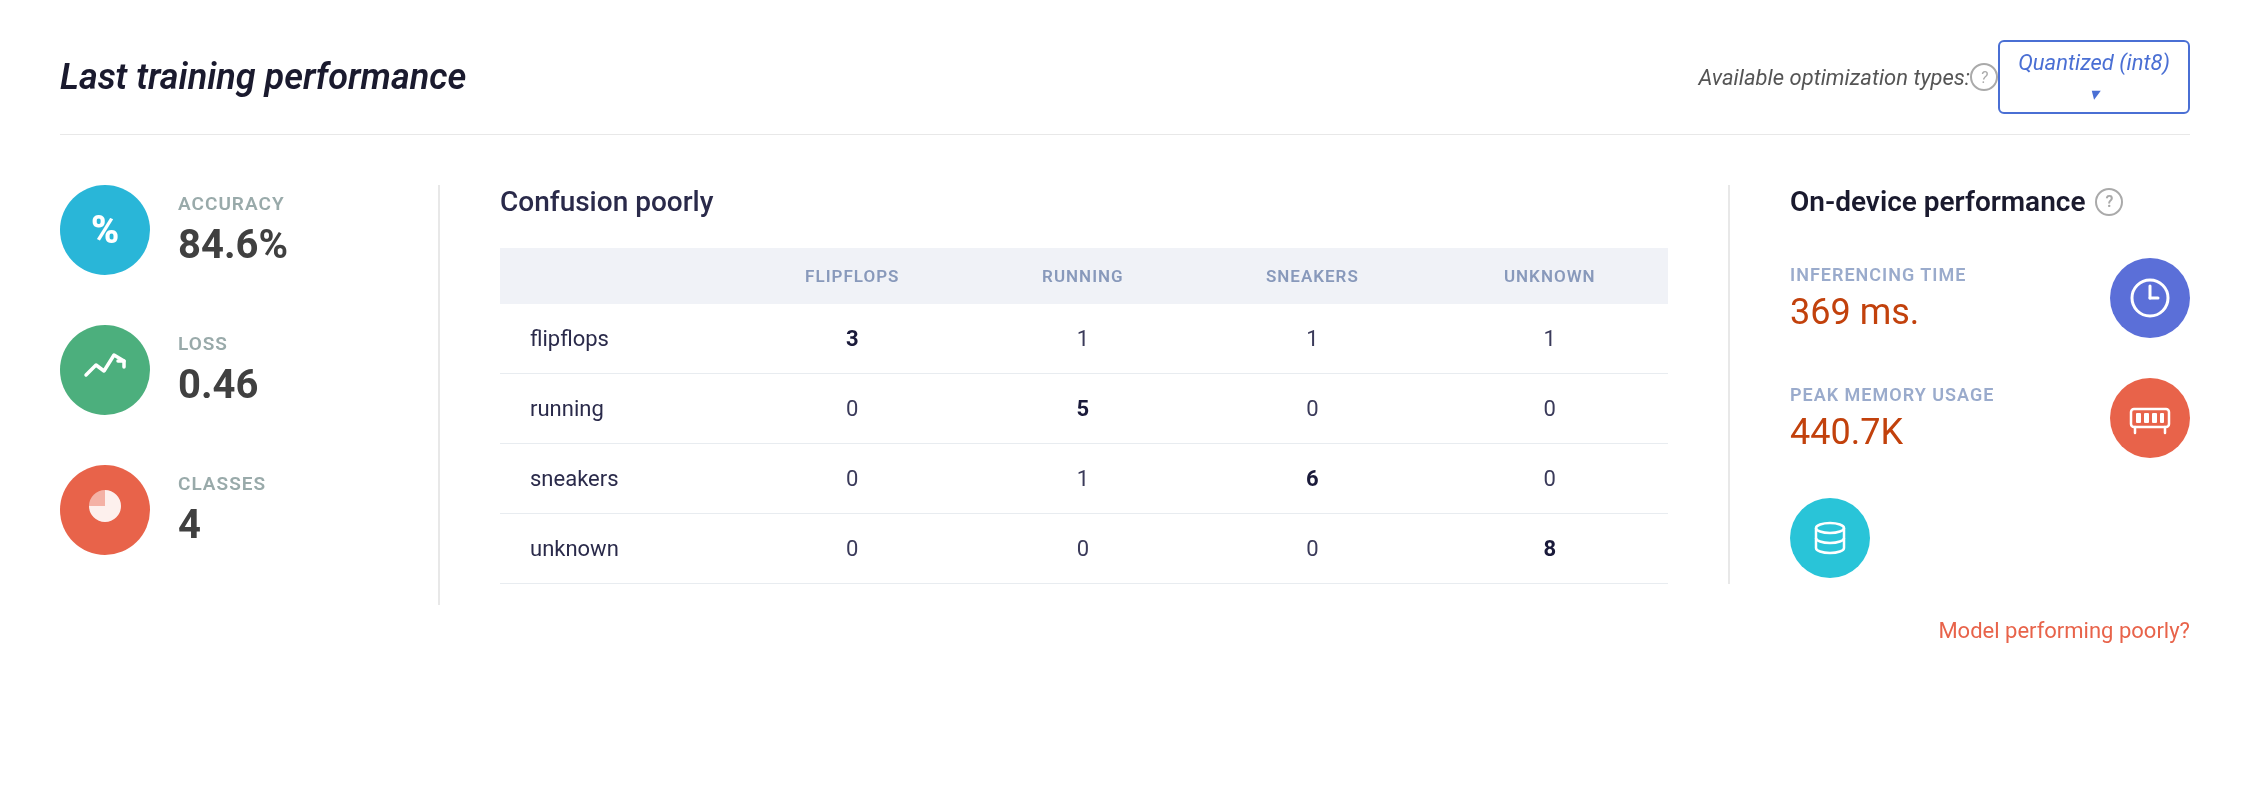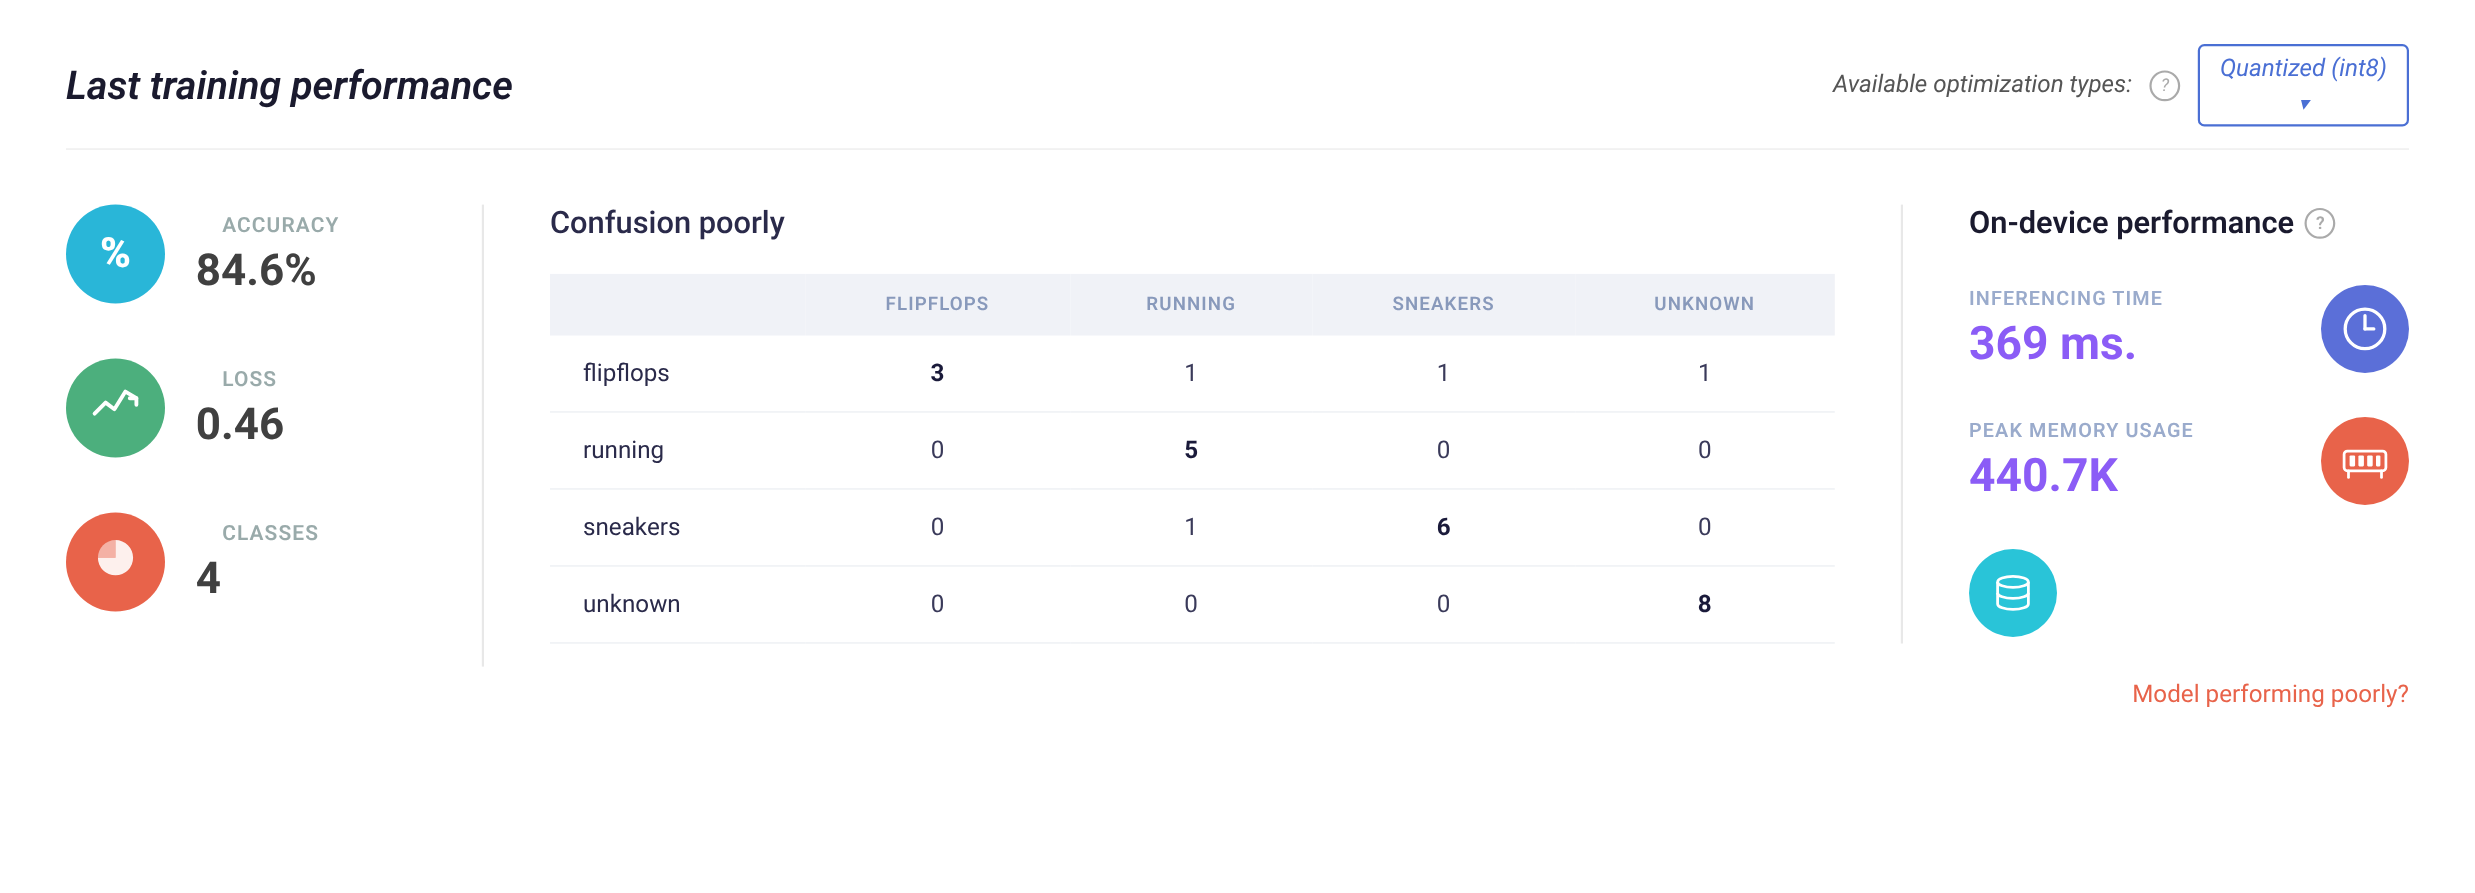--- a/index.html
+++ b/index.html
@@ -29,21 +29,20 @@
 
     .header-title {
       font-size: 36px;
       font-weight: 600;
       color: #1a1a2e;
     }
 
     .header-right {
       display: flex;
       align-items: center;
-      gap: 16px;
     }
 
     .optimization-label {
       font-size: 22px;
       color: #555;
     }
 
     .help-icon {
       display: inline-flex;
       align-items: center;
@@ -119,21 +118,20 @@
       flex-direction: column;
     }
 
     .stat-label {
       font-size: 19px;
       font-weight: 600;
       color: #9aa;
       letter-spacing: 1px;
       text-transform: uppercase;
       margin-bottom: 6px;
-      margin-left: 24px;
     }
 
     .stat-value {
       font-size: 40px;
       font-weight: 700;
       color: #404040;
     }
 
     
     .matrix-panel {
@@ -227,23 +225,23 @@
     .perf-label {
       font-size: 18px;
       font-weight: 600;
       color: #9aabcc;
       letter-spacing: 1px;
       text-transform: uppercase;
       margin-bottom: 6px;
     }
 
     .perf-value {
-      font-size: 42px;
-      font-weight: 700;
-      color: #8b5cf6;
+      font-size: 36px;
+      font-weight: 400;
+      color: #c2410c;
     }
 
     .perf-icon {
       width: 80px;
       height: 80px;
       border-radius: 50%;
       display: flex;
       align-items: center;
       justify-content: center;
       font-size: 32px;

